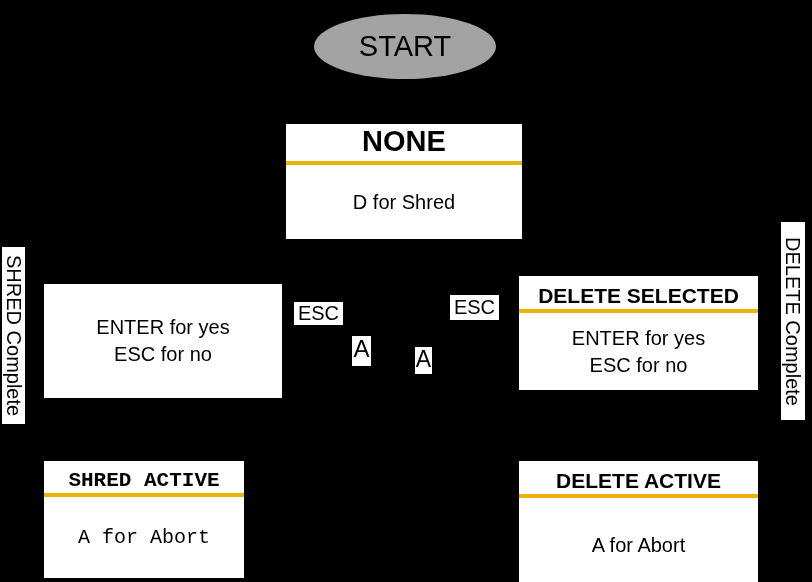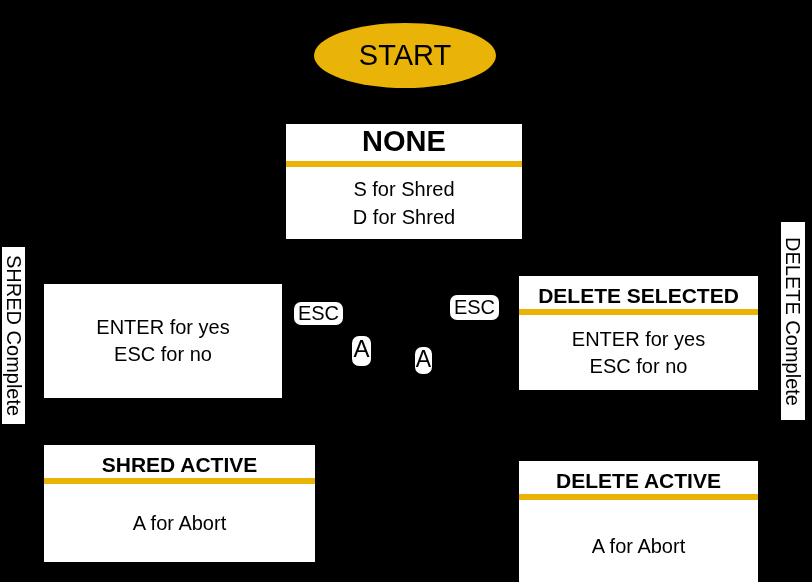--- a/index.html
+++ b/index.html
@@ -14,83 +14,82 @@
     background: #000000;
     overflow: hidden;
     font-family: "Liberation Sans", "DejaVu Sans", sans-serif;
     color: #000000;
   }
 
   
   .start-node {
     position: absolute;
     left: 314px;
-    top: 23px;
+    top: 14px;
     width: 182px;
     height: 65px;
-    background: #eab308;
+    background: #a3a3a3;
     border-radius: 50%;
     display: flex;
     align-items: center;
     justify-content: center;
     font-size: 29px;
     color: #000000;
   }
 
   
   .state {
     position: absolute;
     background: #ffffff;
     color: #000000;
     display: flex;
     flex-direction: column;
     box-sizing: border-box;
   }
   .state-title {
     font-weight: 700;
     text-align: center;
-    border-bottom: 6px solid #eab308;
+    border-bottom: 4px solid #eab308;
     white-space: nowrap;
   }
   .state-body {
     flex: 1;
     display: flex;
     flex-direction: column;
     justify-content: center;
     text-align: center;
     font-size: 20px;
     line-height: 27px;
   }
 
   #state-none        { left: 286px; top: 124px; width: 236px; height: 115px; }
   #state-none .state-title { font-size: 29px; padding: 1px 0 3px; }
   #state-none .state-body  { line-height: 28px; }
 
   #state-shred-selected  { left: 44px;  top: 284px; width: 238px; height: 114px; }
   #state-delete-selected { left: 519px; top: 276px; width: 239px; height: 114px; }
-  #state-shred-active    { left: 44px;  top: 445px; width: 271px; height: 117px; }
+  #state-shred-active    { left: 44px;  top: 461px; width: 200px; height: 117px; font-family: Liberation Mono, monospace; }
   #state-delete-active   { left: 519px; top: 461px; width: 239px; height: 131px; }
 
   #state-shred-selected .state-title,
   #state-delete-selected .state-title,
   #state-shred-active .state-title,
   #state-delete-active .state-title {
     font-size: 21px;
     padding: 8px 0 1px;
   }
 
   
   .edge-label {
     position: absolute;
     background: #ffffff;
     color: #000000;
     text-align: center;
     overflow: visible;
     white-space: nowrap;
-    border-radius: 7px;
   }
   #label-esc-left  { left: 294px; top: 302px; width: 49px; height: 23px; font-size: 20px; line-height: 23px; }
   #label-esc-right { left: 450px; top: 295px; width: 49px; height: 25px; font-size: 20px; line-height: 25px; }
   #label-a-left    { left: 352px; top: 336px; width: 19px; height: 30px; font-size: 24px; line-height: 25px; }
   #label-a-right   { left: 415px; top: 347px; width: 17px; height: 27px; font-size: 23px; line-height: 24px; }
 
   
   .side-label {
     position: absolute;
     background: #ffffff;
@@ -111,21 +110,20 @@
 
 <div id="diagram">
 
   <div class="start-node">
     <span>START</span>
   </div>
 
   <div class="state" id="state-none">
     <div class="state-title">NONE</div>
     <div class="state-body">
-      <div>S for Shred</div>
       <div>D for Shred</div>
     </div>
   </div>
 
   <div class="state" id="state-shred-selected">
     <div class="state-body">
       <div>ENTER for yes</div>
       <div>ESC for no</div>
     </div>
   </div>

